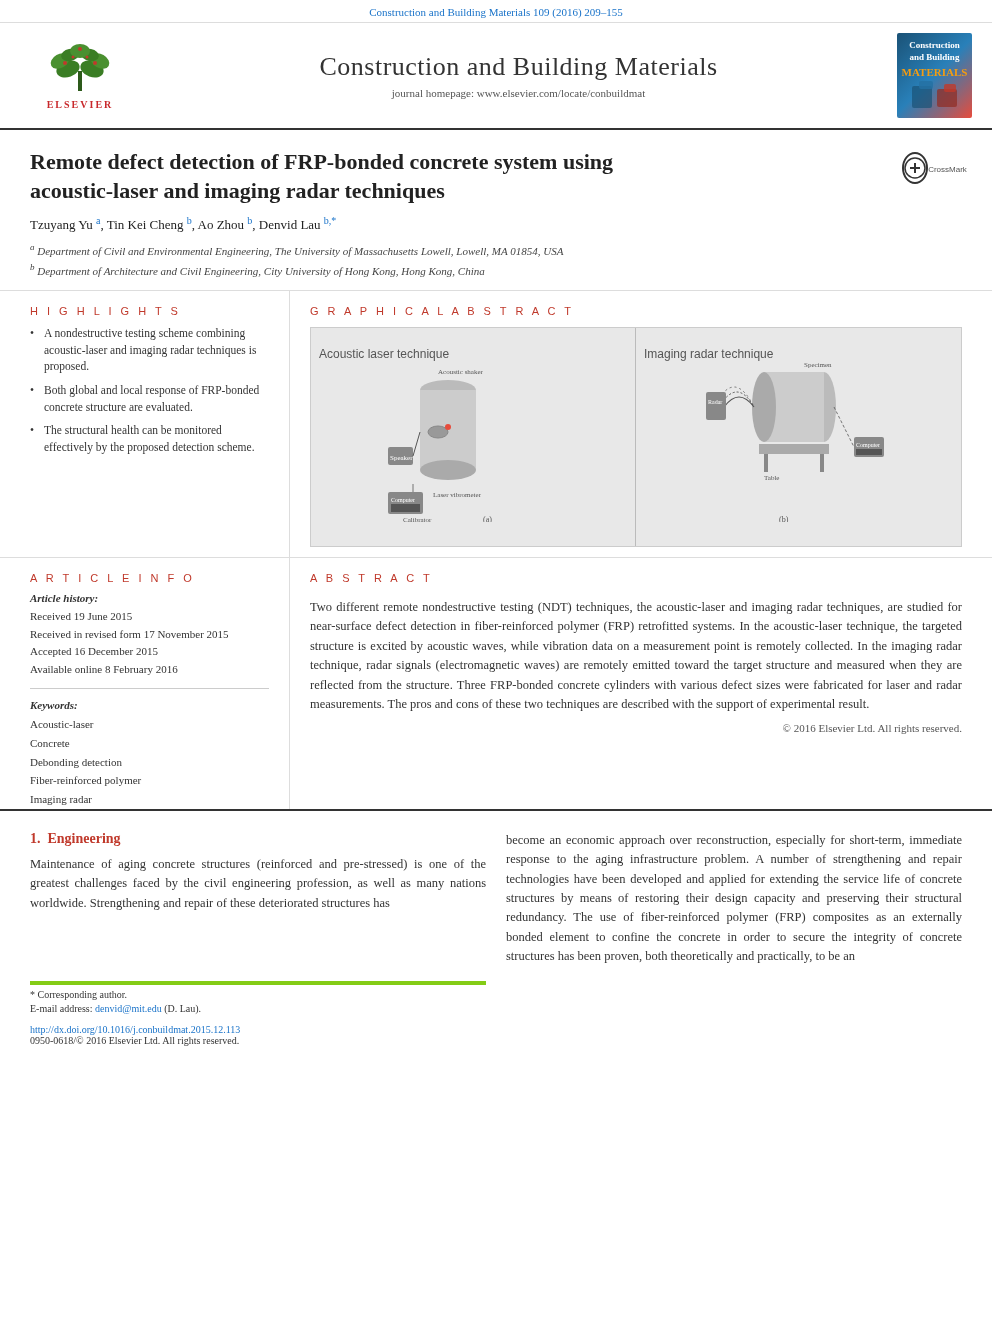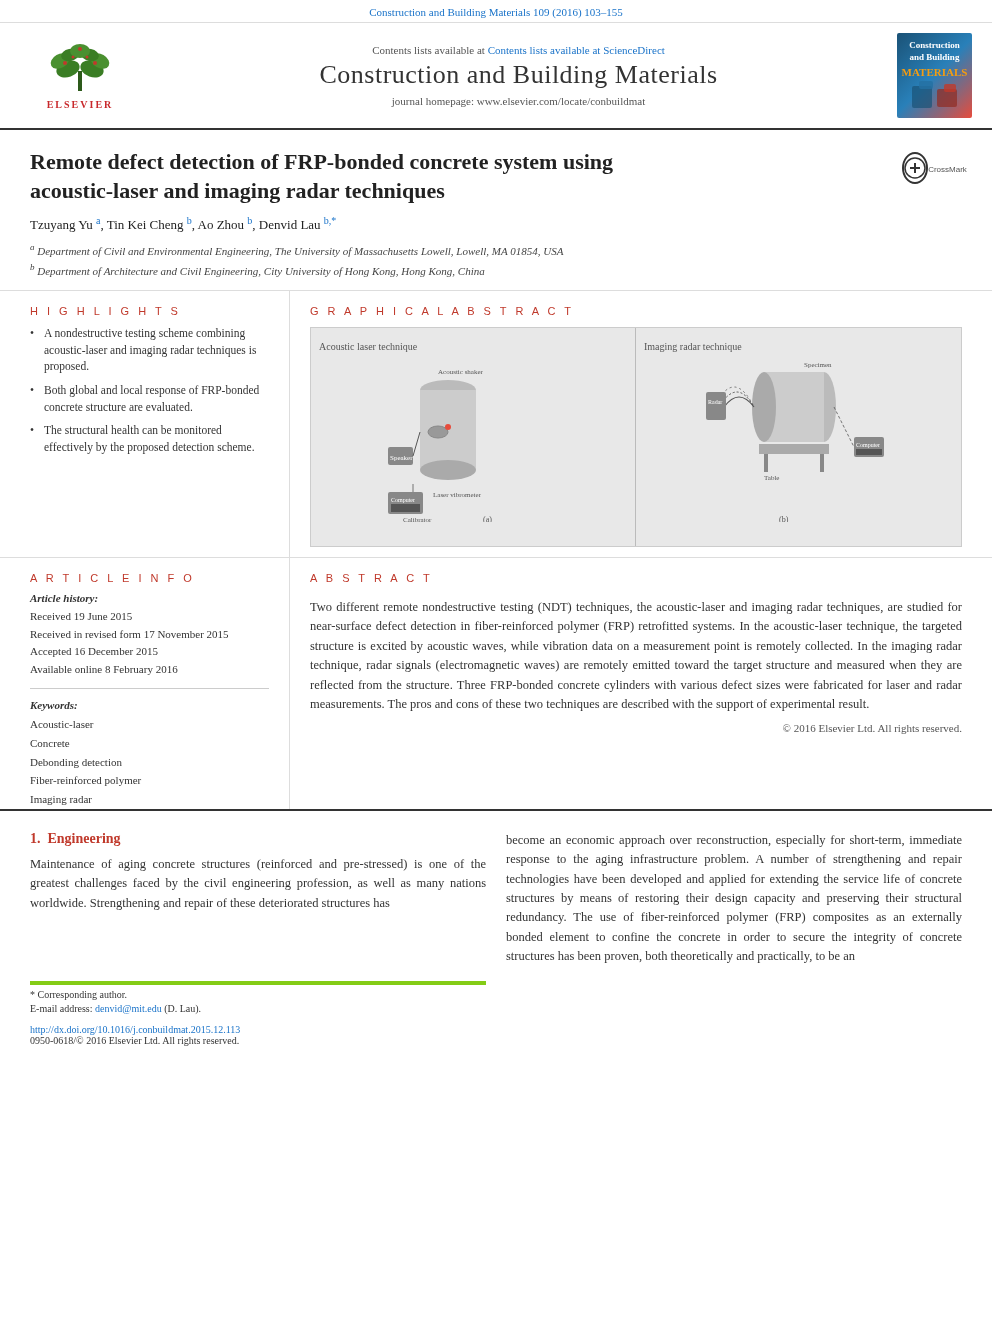--- a/index.html
+++ b/index.html
@@ -259,24 +259,24 @@
       display: flex;
       flex-direction: column;
       align-items: center;
       justify-content: center;
       padding: 10px;
       position: relative;
     }
 
     .ga-label {
       position: absolute;
-      top: 13px;
-      font-size: 10px;
+      top: 19px;
+      font-size: 12px;
       color: #555;
-      font-family: Liberation Serif, serif;
+      font-family: Liberation Sans, sans-serif;
     }
 
     
     .article-info-abstract {
       display: flex;
       padding: 0 30px;
       border-bottom: 2px solid #333;
     }
 
     .article-info {
@@ -397,21 +397,21 @@
     .horizontal-rule {
       border: none;
       border-top: 1px solid #ccc;
       margin: 10px 0;
     }
   </style>
 </head>
 <body>
 
 <div class="top-bar">
-  <span>Construction and Building Materials 109 (2016) 103–155</span>
+  <span>Construction and Building Materials 109 (2016) 209–155</span>
 </div>
 
 <div class="journal-header">
 
   <div class="elsevier-logo">
     <svg class="tree-svg" viewBox="0 0 80 55" xmlns="http://www.w3.org/2000/svg">
 
       <rect x="38" y="30" width="4" height="20" fill="#2d5a1b"></rect>
 
       <ellipse cx="28" cy="28" rx="12" ry="8" fill="#3a7d24" transform="rotate(-20,28,28)"></ellipse>
@@ -427,23 +427,20 @@
       <circle cx="25" cy="22" r="2" fill="#c0392b"></circle>
       <circle cx="55" cy="22" r="2" fill="#c0392b"></circle>
       <circle cx="40" cy="8" r="2" fill="#c0392b"></circle>
       <circle cx="33" cy="16" r="1.5" fill="#c0392b"></circle>
       <circle cx="47" cy="16" r="1.5" fill="#c0392b"></circle>
     </svg>
     <div class="elsevier-text">ELSEVIER</div>
   </div>
 
   <div class="journal-center">
-    <div class="contents-line">
-      Contents lists available at <span style="color:#1a73c9;">Contents lists available at ScienceDirect</span>
-    </div>
     <div class="journal-title-main">Construction and Building Materials</div>
     <div class="journal-homepage">journal homepage: www.elsevier.com/locate/conbuildmat</div>
   </div>
 
   <div class="journal-cover">
     <div class="journal-cover-text">Construction<br>and Building</div>
     <div class="journal-cover-materials">MATERIALS</div>
     <svg width="55" height="30" viewBox="0 0 55 30" style="margin-top:3px;">
       <rect x="5" y="5" width="20" height="22" rx="2" fill="#1a5276" opacity="0.7"></rect>
       <rect x="12" y="0" width="14" height="8" rx="2" fill="#2471a3" opacity="0.8"></rect>

